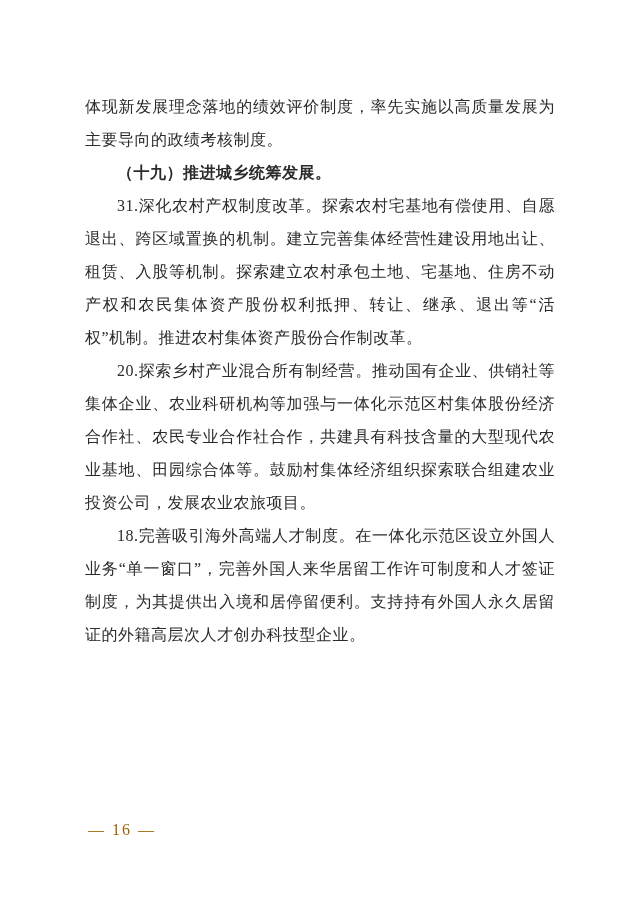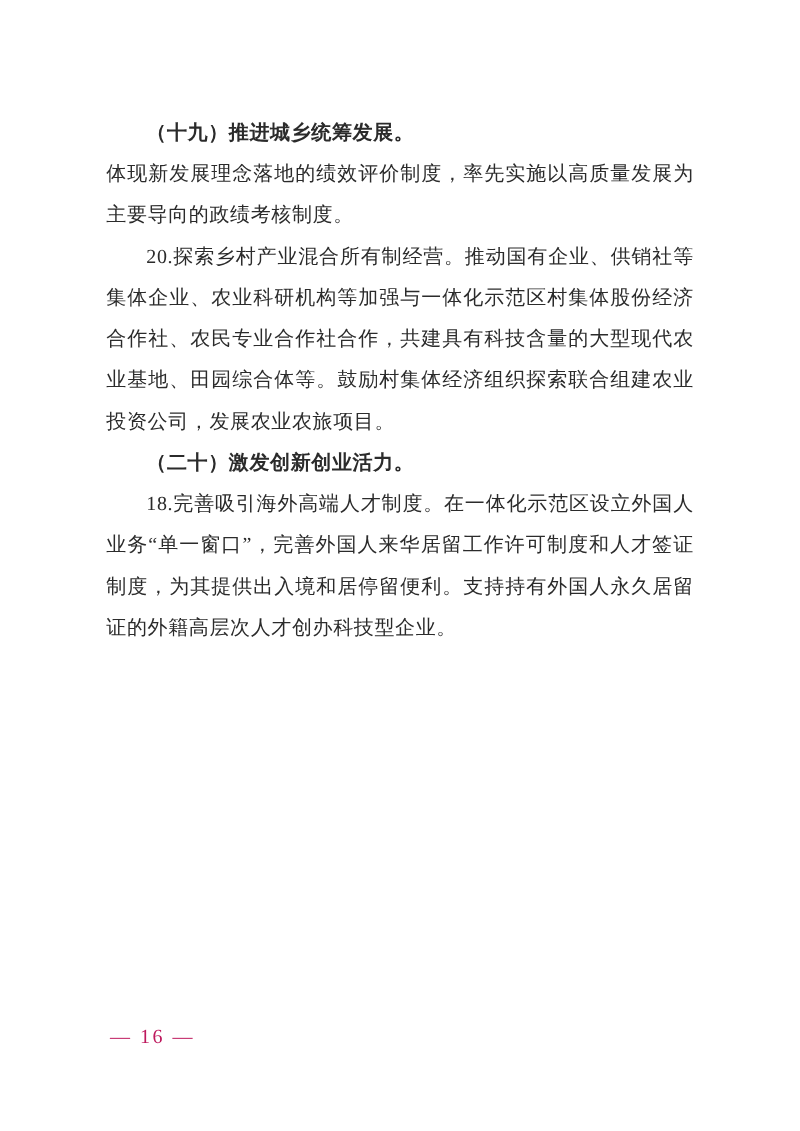--- a/index.html
+++ b/index.html
@@ -38,31 +38,31 @@
   .para.heading {
     font-weight: bold;
     text-align: left;
   }
   .footer {
     position: absolute;
     left: 88px;
     top: 820px;
     font-size: 16px;
     line-height: 20px;
-    color: #be185d;
+    color: #a16207;
     letter-spacing: 2px;
     font-family: "Liberation Serif", "DejaVu Serif", serif;
   }
 </style>
 </head>
 <body>
 
 <div class="page">
   <div class="content">
+    <p class="para no-indent">体现新发展理念落地的绩效评价制度，率先实施以高质量发展为主要导向的政绩考核制度。</p>
     <p class="para heading">（十九）推进城乡统筹发展。</p>
-    <p class="para no-indent">体现新发展理念落地的绩效评价制度，率先实施以高质量发展为主要导向的政绩考核制度。</p>
+    <p class="para">31.深化农村产权制度改革。探索农村宅基地有偿使用、自愿退出、跨区域置换的机制。建立完善集体经营性建设用地出让、租赁、入股等机制。探索建立农村承包土地、宅基地、住房不动产权和农民集体资产股份权利抵押、转让、继承、退出等“活权”机制。推进农村集体资产股份合作制改革。</p>
     <p class="para">20.探索乡村产业混合所有制经营。推动国有企业、供销社等集体企业、农业科研机构等加强与一体化示范区村集体股份经济合作社、农民专业合作社合作，共建具有科技含量的大型现代农业基地、田园综合体等。鼓励村集体经济组织探索联合组建农业投资公司，发展农业农旅项目。</p>
-    <p class="para heading">（二十）激发创新创业活力。</p>
     <p class="para">18.完善吸引海外高端人才制度。在一体化示范区设立外国人业务“单一窗口”，完善外国人来华居留工作许可制度和人才签证制度，为其提供出入境和居停留便利。支持持有外国人永久居留证的外籍高层次人才创办科技型企业。</p>
   </div>
 
   <div class="footer">— 16 —</div>
 </div>
 
 </body></html>

